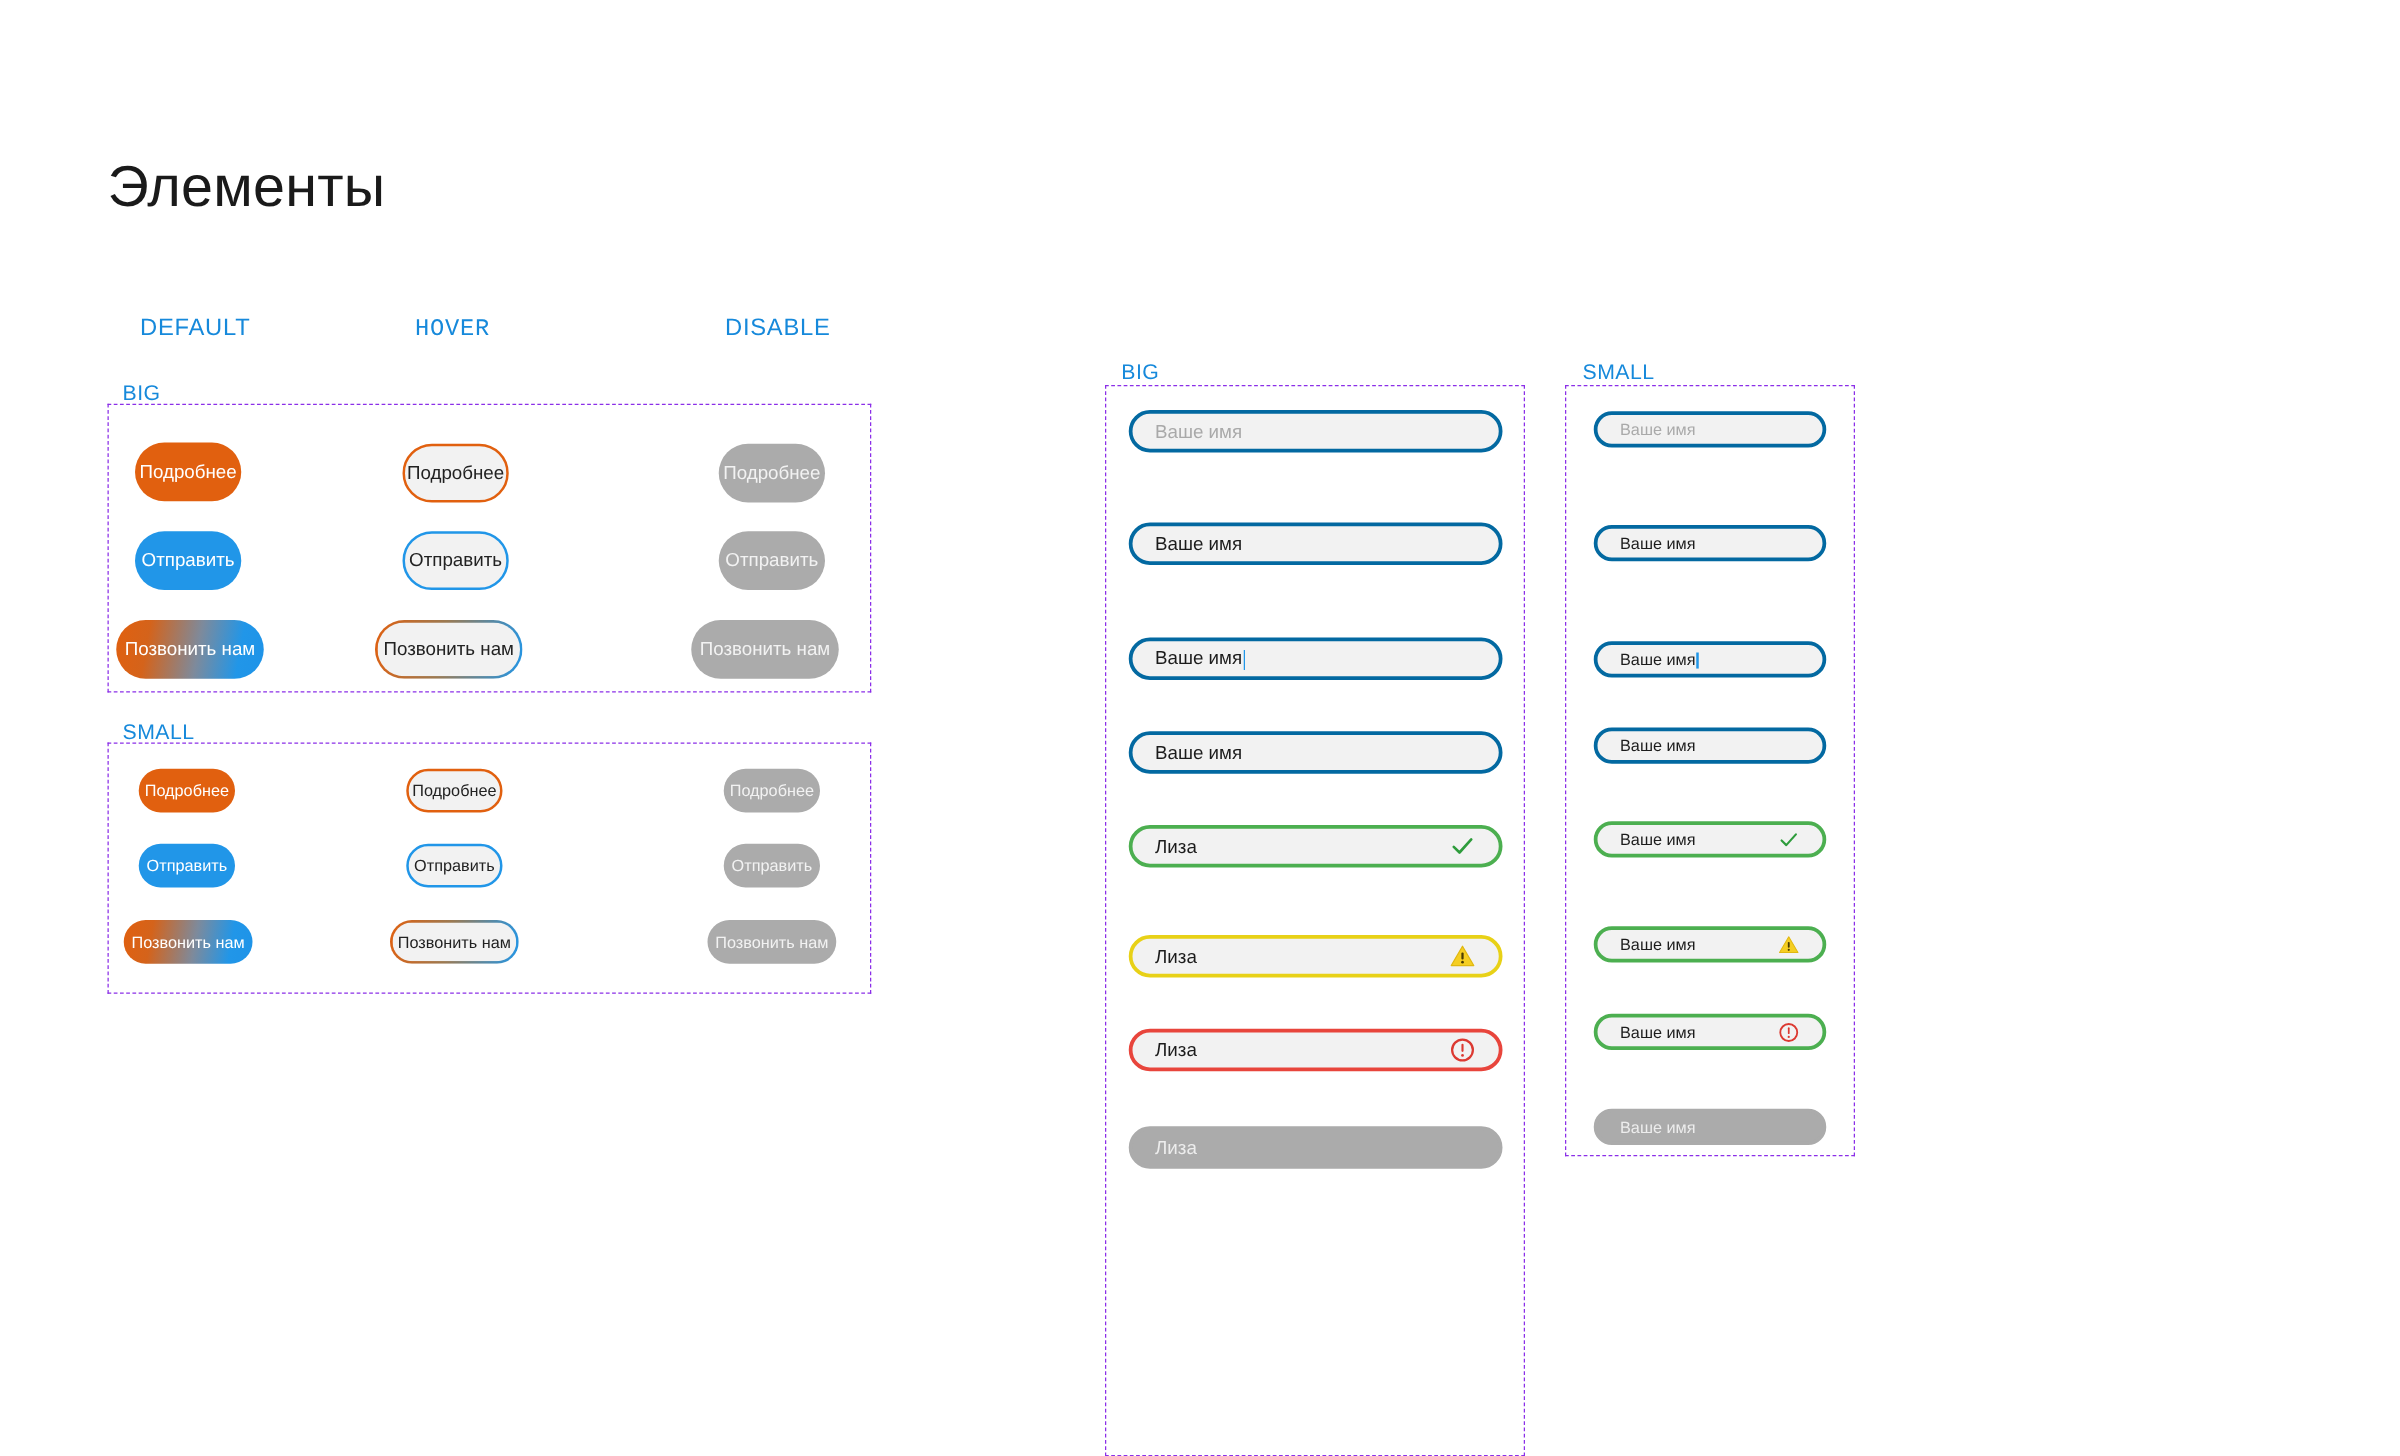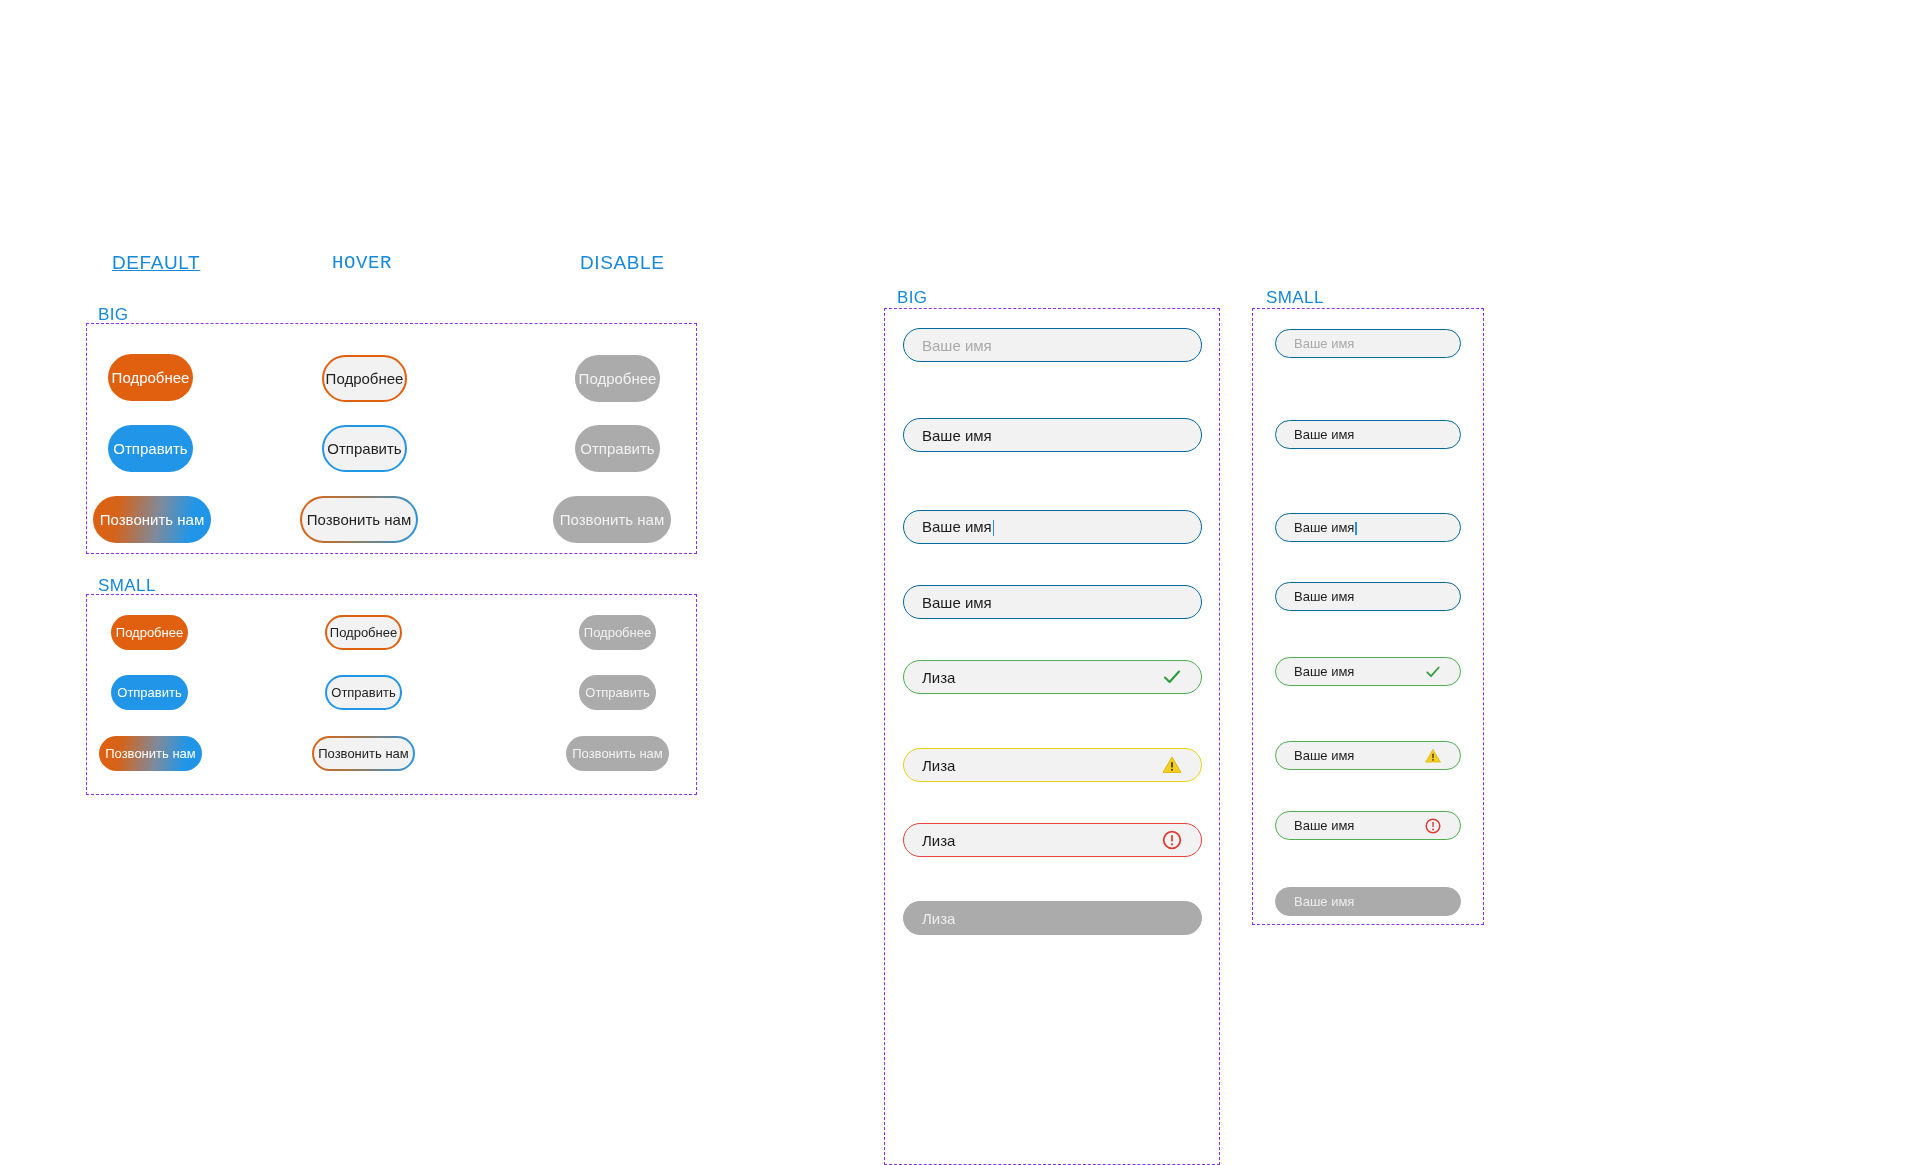--- a/index.html
+++ b/index.html
@@ -25,21 +25,21 @@
 
   
   .col-head {
     position: absolute;
     top: 252px;
     font-size: 19px;
     color: #1689DB;
     letter-spacing: 0.6px;
     white-space: nowrap;
   }
-  .col-head.c1 { left: 112px; text-decoration: underline; }
+  .col-head.c1 { left: 112px; }
   .col-head.c2 { left: 332px; font-family: Liberation Mono, monospace; }
   .col-head.c3 { left: 580px; }
 
   
   .group-label {
     position: absolute;
     font-size: 17px;
     font-weight: normal;
     color: #1689DB;
     letter-spacing: 0.4px;
@@ -90,21 +90,21 @@
     background-clip: padding-box, border-box;
   }
   .btn.v-disabled { background: #ABABAB; color: #F2F2F2; }
 
   
   .field {
     position: absolute;
     display: flex;
     align-items: center;
     background: #F2F2F2;
-    border: 1px solid #0369a1;
+    border: 3px solid #0369a1;
     border-radius: 24px;
     padding: 0 18px;
     font-family: "Liberation Sans", "DejaVu Sans", sans-serif;
   }
   .field.big   { height: 34px; border-radius: 18px; font-size: 15px; }
   .field.small { height: 29px; border-radius: 16px; font-size: 13px; }
 
   .field .ftext { flex: 1; white-space: nowrap; overflow: hidden; }
   .field.ph .ftext { color: #A9A9A9; }
   .field.val .ftext { color: #1c1c1c; }
@@ -124,20 +124,21 @@
     vertical-align: middle;
   }
 
   .ficon { flex: 0 0 auto; display: flex; align-items: center; justify-content: center; margin-left: 8px; }
 </style>
 </head>
 <body>
 
 <div class="page">
 
+  <div class="page-title">Элементы</div>
 
   <div class="col-head c1">DEFAULT</div>
   <div class="col-head c2">HOVER</div>
   <div class="col-head c3">DISABLE</div>
 
   <div class="group-label" style="left:98px; top:305px;">BIG</div>
   <div class="dashed-box" style="left:86px; top:323px; width:611px; height:231px;"></div>
 
   <button class="btn big w-detail v-orange-fill" style="left:108px; top:354px;">Подробнее</button>
   <button class="btn big w-detail v-orange-out" style="left:322px; top:355px;">Подробнее</button>

